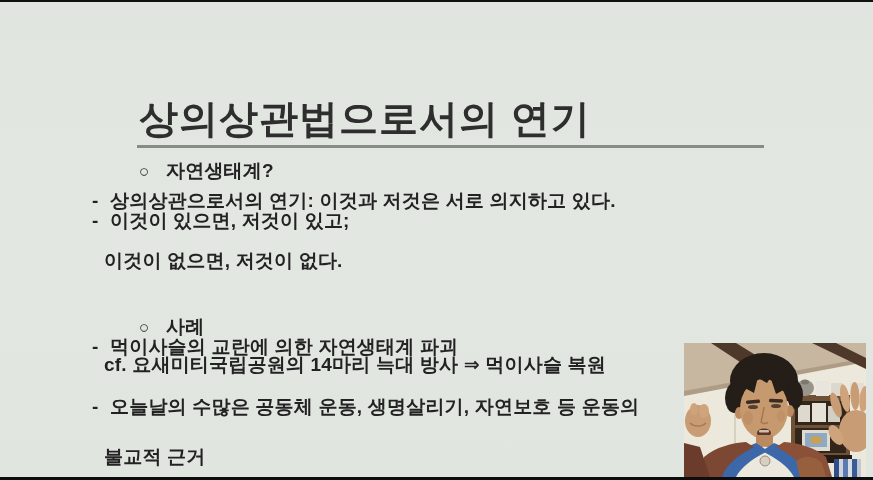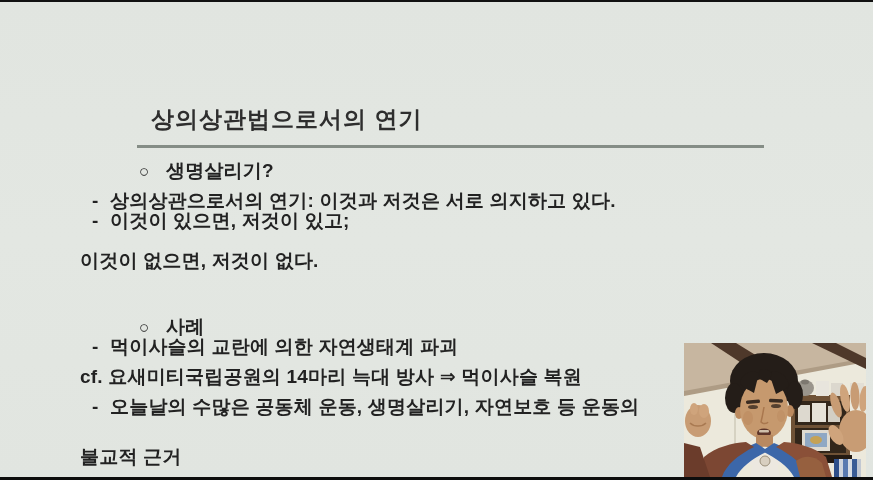--- a/index.html
+++ b/index.html
@@ -5,54 +5,54 @@
   html,body{margin:0;padding:0;background:#000;}
   .stage{
     position:relative;width:873px;height:480px;overflow:hidden;
     background:linear-gradient(180deg,#e1e5e0 0%,#e3e7e2 50%,#e1e5e0 100%);
     font-family:"Liberation Sans","DejaVu Sans",sans-serif;
   }
   .bar{position:absolute;left:0;width:873px;background:#111;}
   .bar.top{top:0;height:2px;}
   .bar.bottom{bottom:0;height:3px;background:#0d0d0d;}
   .title{
-    position:absolute;left:139px;top:92px;margin:12px;
-    font-size:23px;font-weight:bold;color:#2e2e2e;letter-spacing:1px;white-space:nowrap;
+    position:absolute;left:139px;top:92px;margin:0;
+    font-size:39px;font-weight:bold;color:#2e2e2e;letter-spacing:1px;white-space:nowrap;
   }
   .rule{position:absolute;left:137px;top:145px;width:627px;height:3px;background:#858d86;}
   .ln{
     position:absolute;left:0;right:0;height:26px;
     font-size:19px;font-weight:bold;color:#222;white-space:nowrap;letter-spacing:0.2px;
   }
   .ln .blt{display:inline-block;width:27px;font-size:17px;color:#2a2a2a;}
   .ln .dsh{display:inline-block;width:18px;}
   .h{padding-left:139px;}
   .d{padding-left:92px;}
-  .c{padding-left:80px;}
+  .c{padding-left:104px;}
   .ln1{top:158px}.ln2{top:188px}.ln3{top:208px}.ln4{top:248px}
-  .ln5{top:314px}.ln6{top:334px}.ln7{top:364px}.ln8{top:394px}.ln9{top:444px}
+  .ln5{top:314px}.ln6{top:334px}.ln7{top:352px}.ln8{top:394px}.ln9{top:444px}
   .webcam{
     position:absolute;left:684px;top:343px;width:182px;height:134px;
     overflow:hidden;background:#ece9dc;
   }
   .webcam svg{display:block;}
 </style>
 </head>
 <body>
 
 <div class="stage">
 
   <div class="bar top"></div>
 
   <div>
     <h1 class="title">상의상관법으로서의 연기</h1>
     <div class="rule"></div>
 
     <div class="ln h ln1">
-      <span class="blt">○</span><span class="txt">생명살리기?</span>
+      <span class="blt">○</span><span class="txt">자연생태계?</span>
     </div>
     <div class="ln d ln2">
       <span class="dsh">-</span><span class="txt">상의상관으로서의 연기: 이것과 저것은 서로 의지하고 있다.</span>
     </div>
     <div class="ln d ln3">
       <span class="dsh">-</span><span class="txt">이것이 있으면, 저것이 있고;</span>
     </div>
     <div class="ln c ln4">
       <span class="txt">이것이 없으면, 저것이 없다.</span>
     </div>

